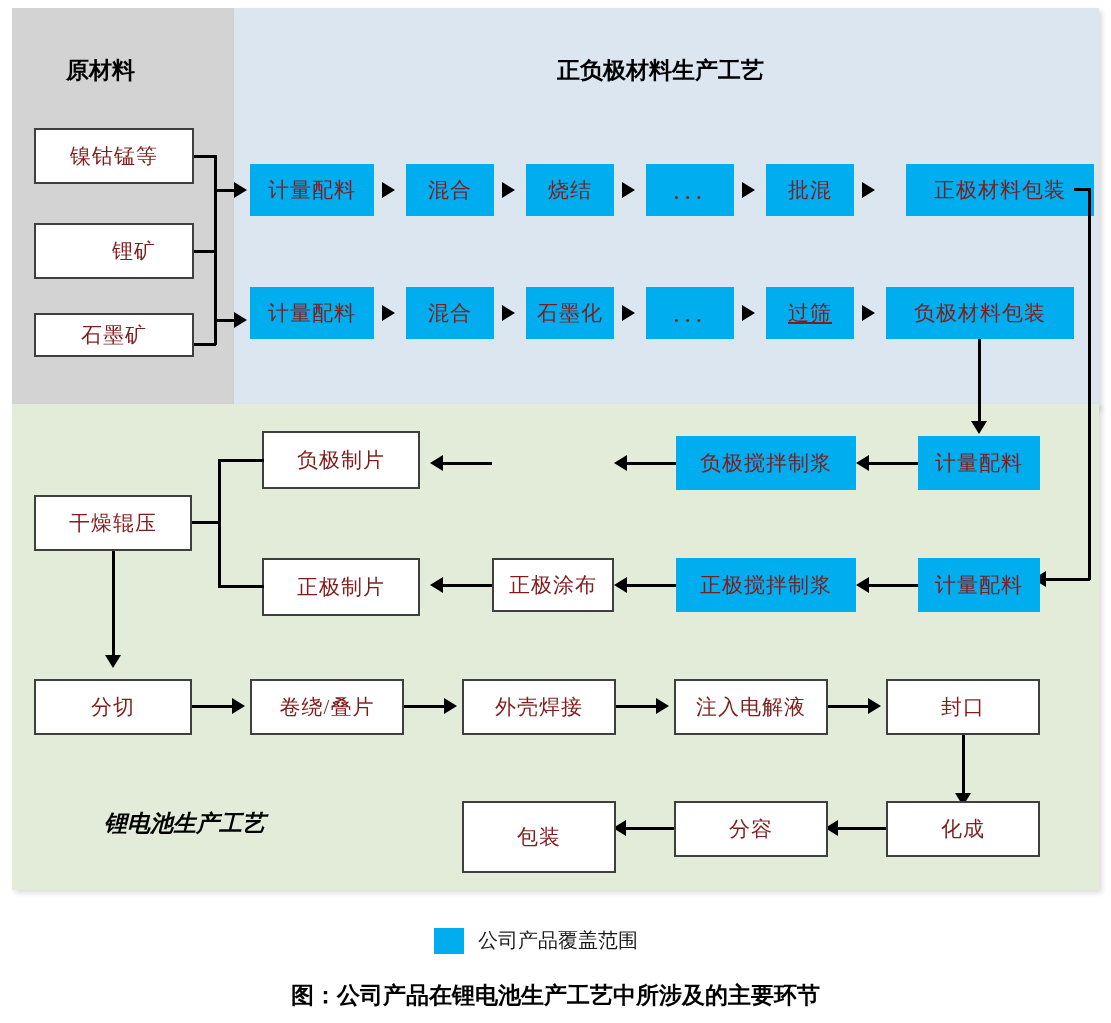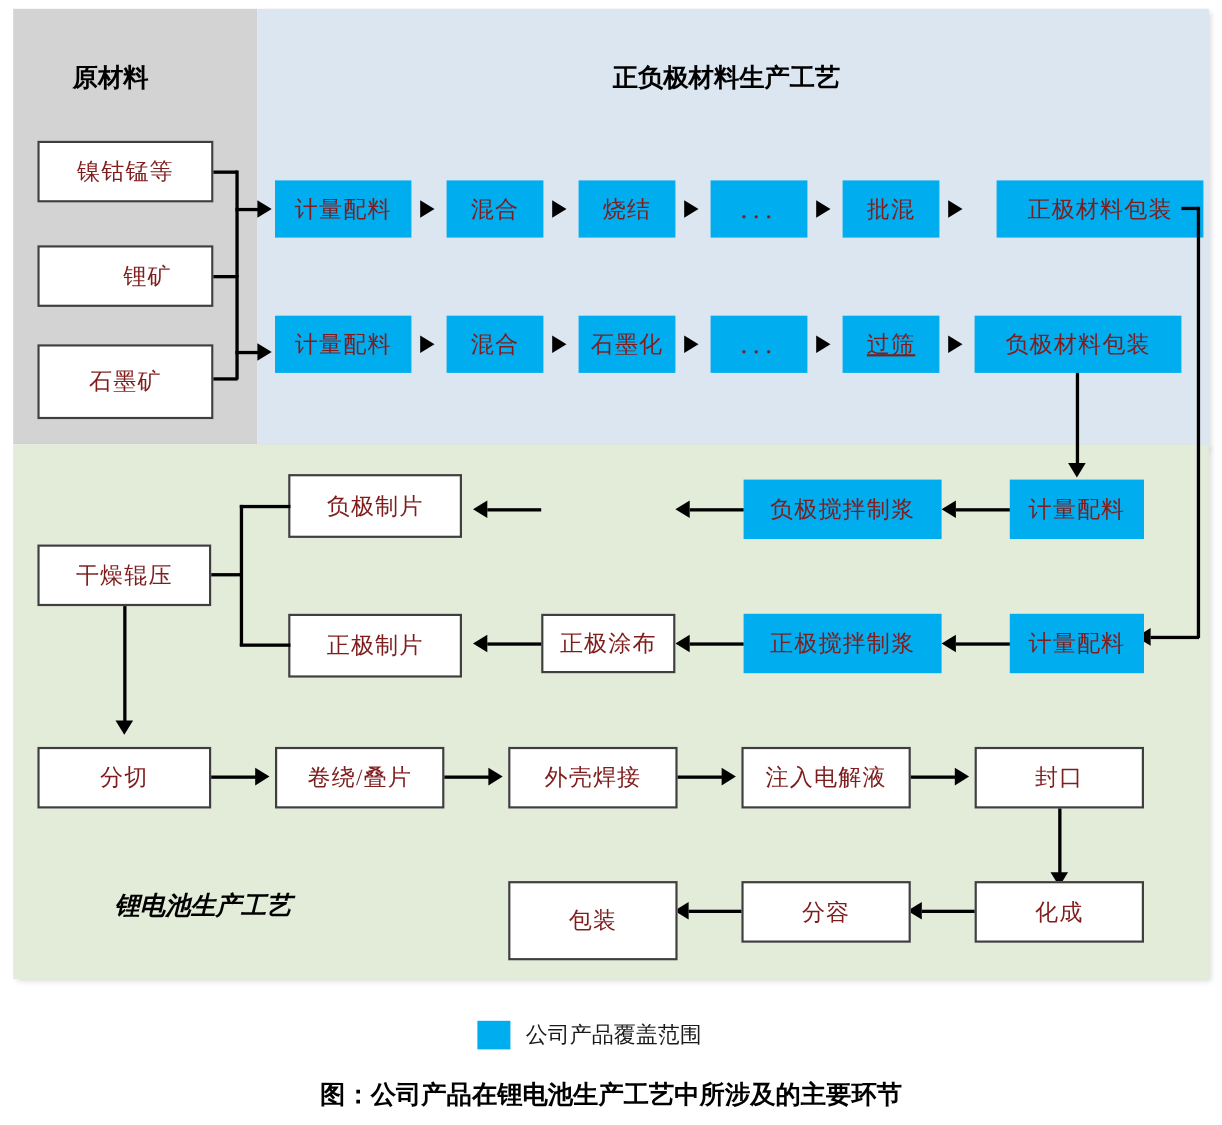--- a/index.html
+++ b/index.html
@@ -144,21 +144,21 @@
   <div class="panel panel-gray"></div>
   <div class="panel panel-blue"></div>
   <div class="panel panel-green"></div>
 
   <div class="panel-title" id="title-raw">原材料</div>
   <div class="panel-title" id="title-cathode">正负极材料生产工艺</div>
   <div class="panel-title" id="title-battery">锂电池生产工艺</div>
 
   <div class="node white" style="left:34px;  top:128px; width:160px; height:56px;">镍钴锰等</div>
   <div class="node white" style="left:34px;  top:223px; width:160px; height:56px;padding-left:40px;">锂矿</div>
-  <div class="node white" style="left:34px;  top:313px; width:160px; height:68px;">石墨矿</div>
+  <div class="node white" style="left:34px;  top:313px; width:160px; height:44px;">石墨矿</div>
 
   <div class="ln ln-h" style="left:194px; top:155px; width:22px;"></div>
   <div class="ln ln-v" style="left:214px; top:155px; height:97px;"></div>
   <div class="ln ln-h" style="left:194px; top:250px; width:22px;"></div>
   <div class="ln ln-h" style="left:214px; top:189px; width:22px;"></div>
   <div class="arrow arrow-r" style="left:234px; top:182px;"></div>
 
   <div class="ln ln-v" style="left:214px; top:250px; height:95px;"></div>
   <div class="ln ln-h" style="left:194px; top:343px; width:22px;"></div>
   <div class="ln ln-h" style="left:214px; top:319px; width:22px;"></div>

